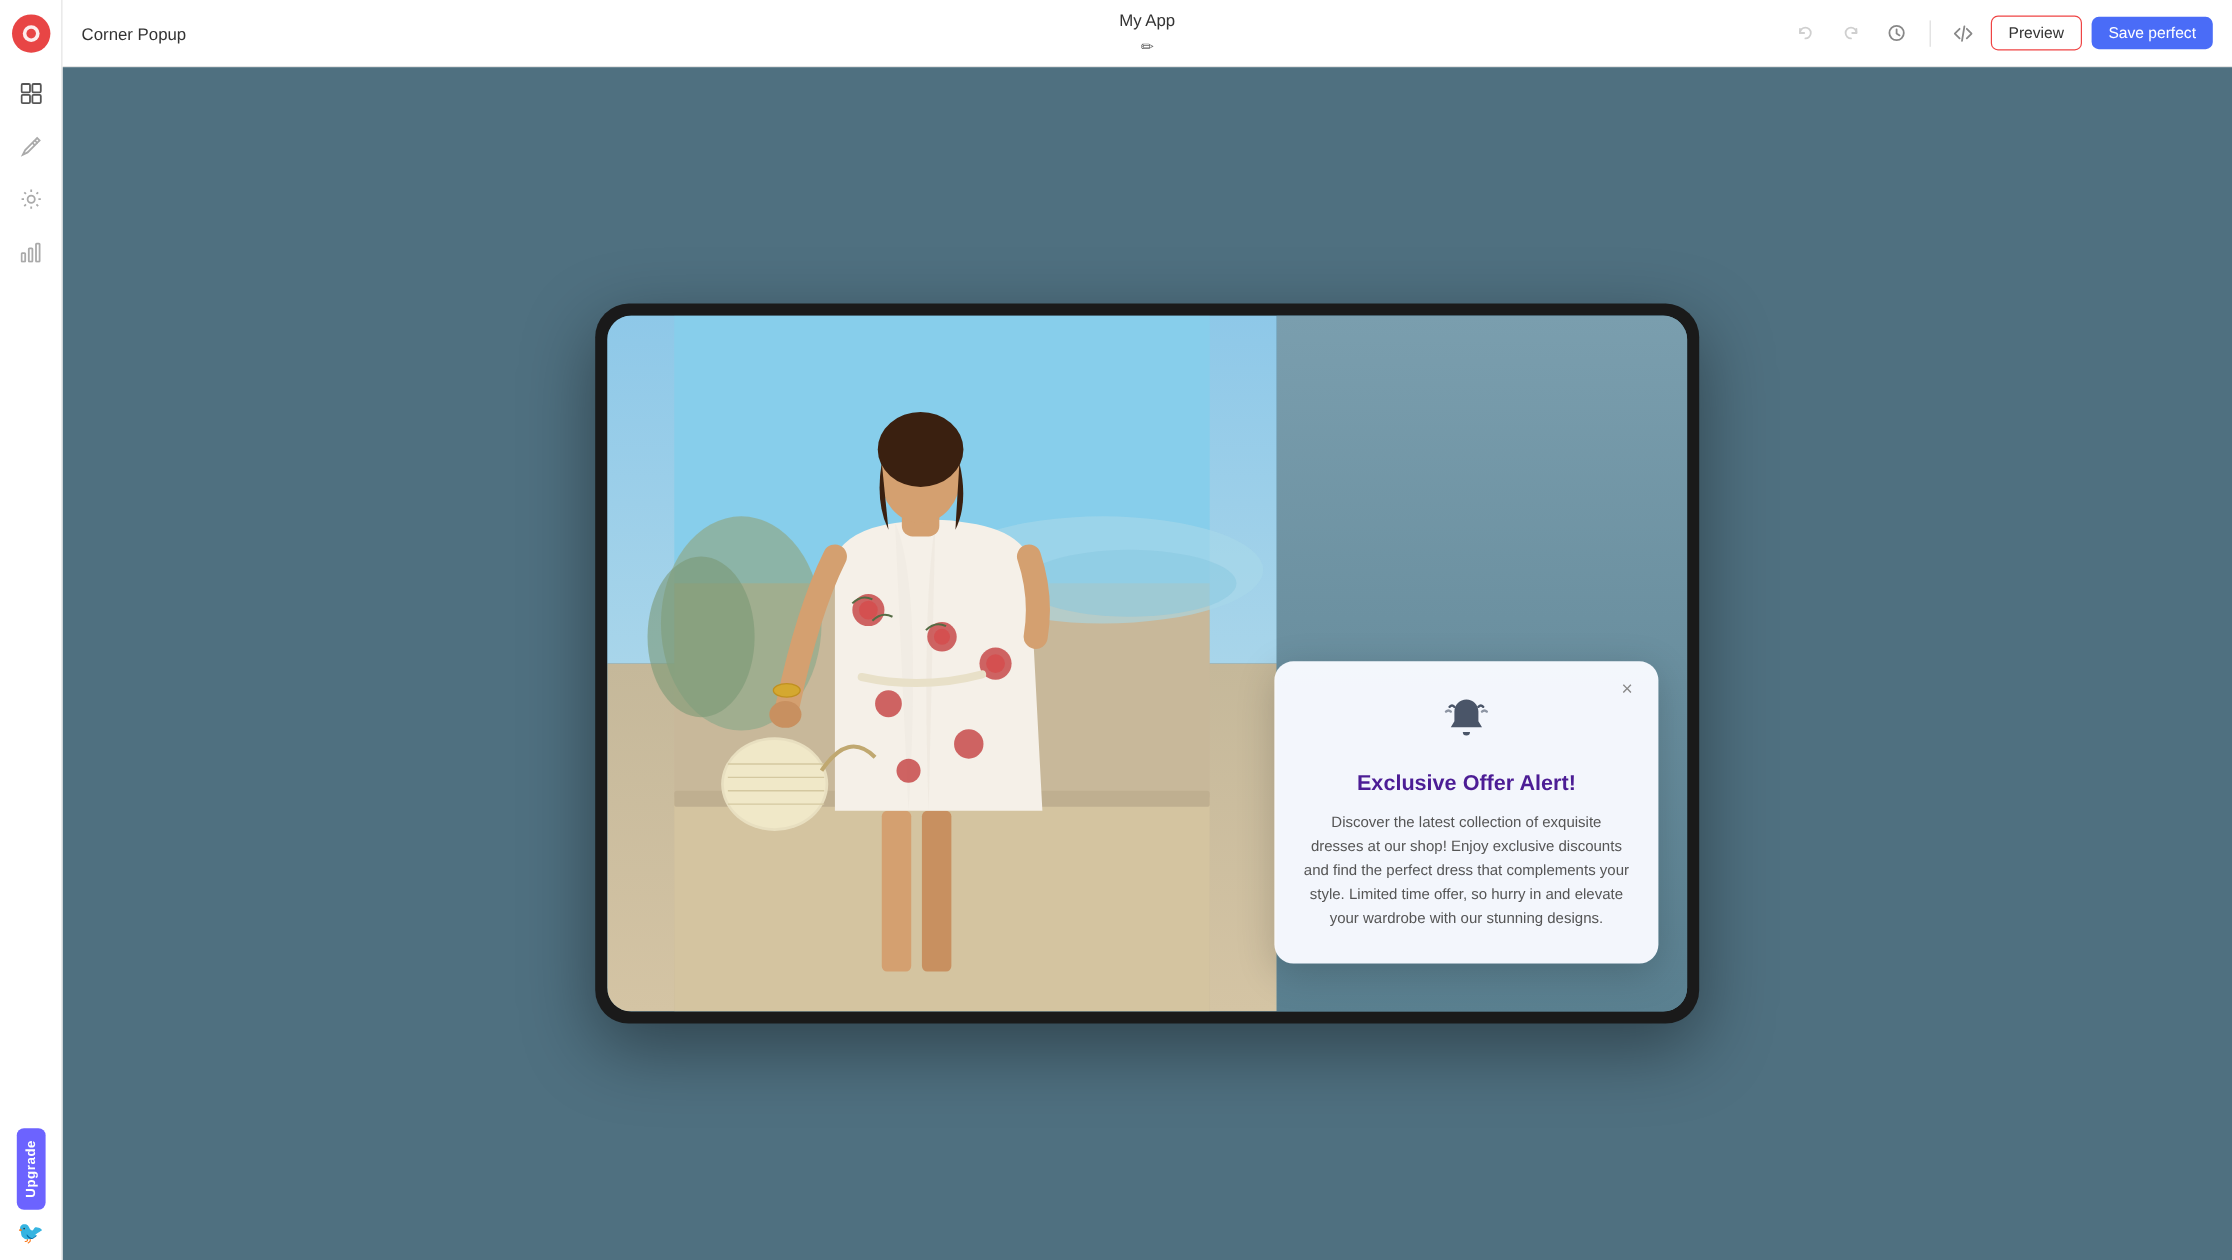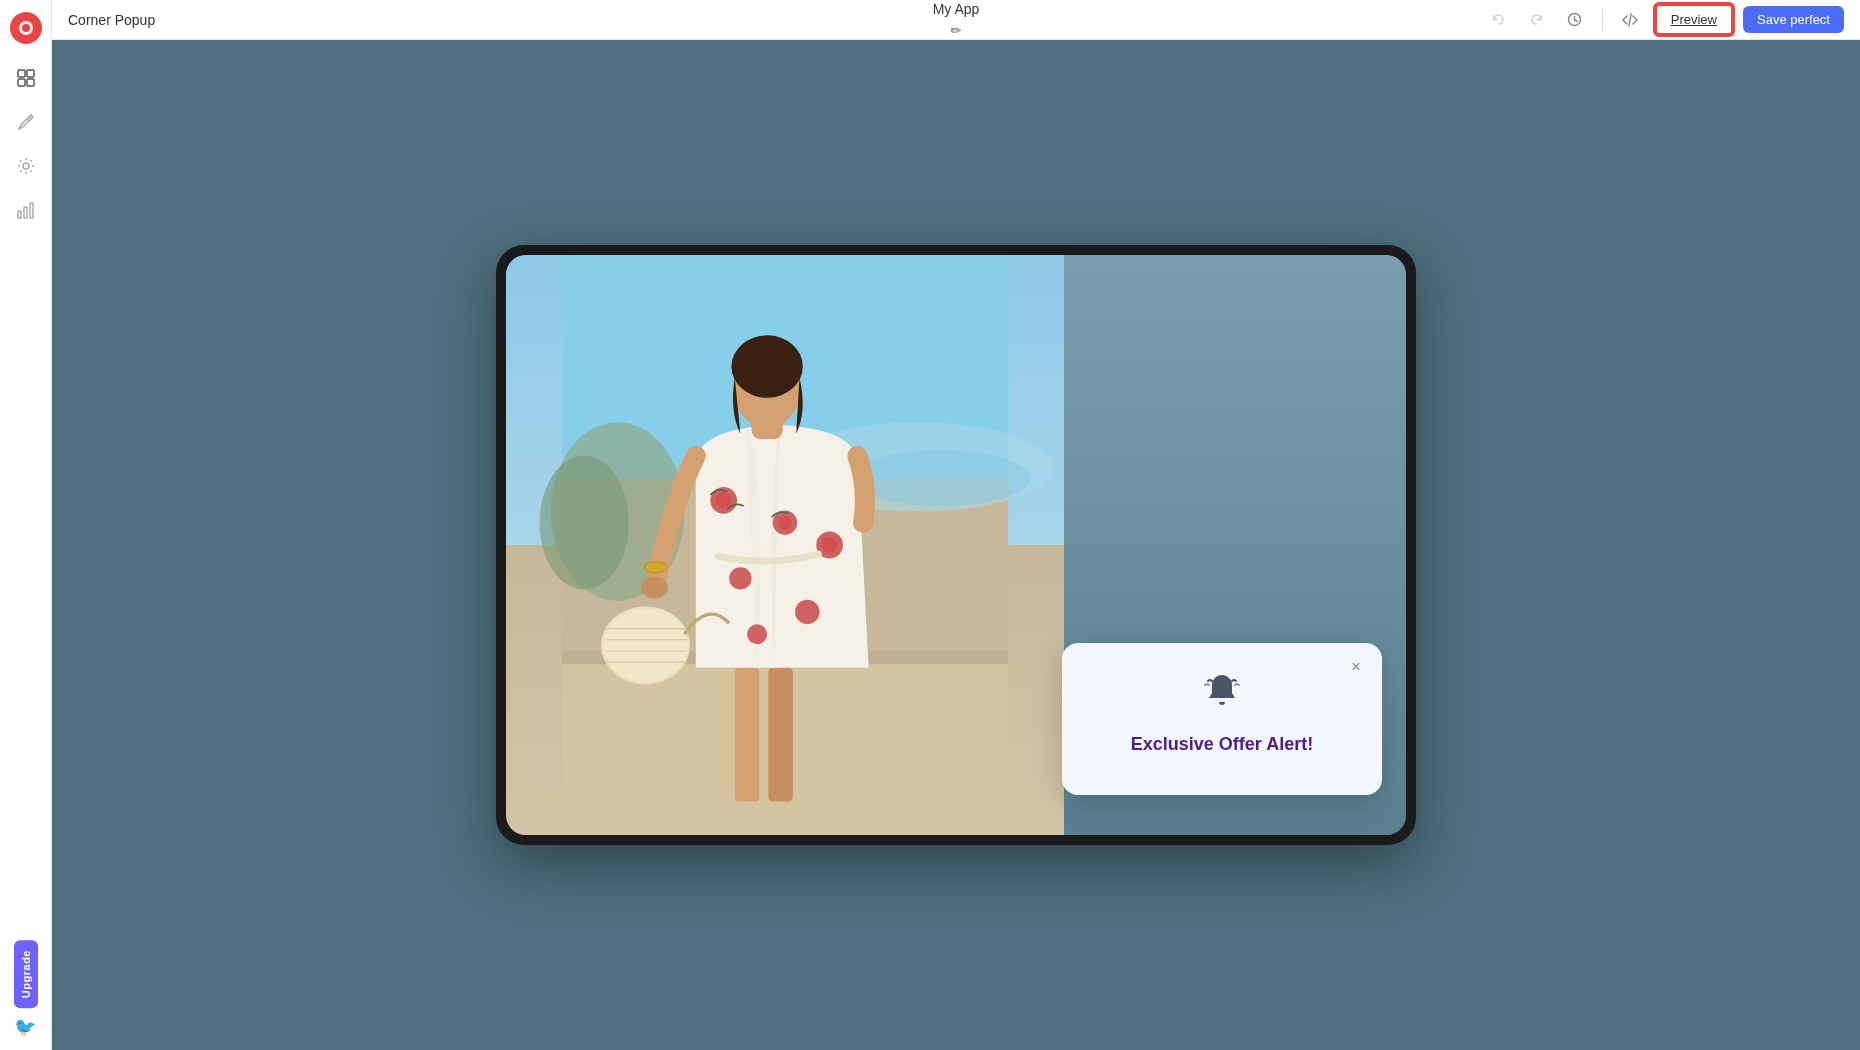--- a/index.html
+++ b/index.html
@@ -68,21 +68,21 @@
 
     
     #main {
       flex: 1;
       display: flex;
       flex-direction: column;
     }
 
     
     #topbar {
-      height: 40px;
+      height: 56px;
       background: #fff;
       border-bottom: 1px solid #e5e5e5;
       display: flex;
       align-items: center;
       padding: 0 16px;
       gap: 0;
     }
     .topbar-title {
       font-size: 14px;
       font-weight: 500;
@@ -126,28 +126,27 @@
     }
     .icon-btn.disabled { opacity: 0.4; cursor: default; }
     .divider-v {
       width: 1px;
       height: 22px;
       background: #ddd;
       margin: 0 4px;
     }
     .btn-preview {
       padding: 6px 14px;
-      border: 4px solid #ef4444;
+      border: 1px solid #ef4444;
       background: #fff;
       border-radius: 6px;
       font-size: 13px;
       font-weight: 500;
       color: #333;
       cursor: pointer;
-      text-decoration: underline;
     }
     .btn-save {
       padding: 6px 14px;
       border: none;
       background: #4a6cf7;
       border-radius: 6px;
       font-size: 13px;
       font-weight: 500;
       color: #fff;
       cursor: pointer;
@@ -450,20 +449,21 @@
                 <path d="M19 31a3 3 0 0 0 6 0" fill="#4a5568"></path>
 
                 <path d="M8 10 Q10 8 12 10" stroke="#4a5568" stroke-width="2" fill="none" stroke-linecap="round"></path>
                 <path d="M32 10 Q34 8 36 10" stroke="#4a5568" stroke-width="2" fill="none" stroke-linecap="round"></path>
                 <path d="M5 14 Q7 12 9 14" stroke="#4a5568" stroke-width="2" fill="none" stroke-linecap="round" opacity="0.6"></path>
                 <path d="M35 14 Q37 12 39 14" stroke="#4a5568" stroke-width="2" fill="none" stroke-linecap="round" opacity="0.6"></path>
               </svg>
             </span>
 
             <div class="popup-title">Exclusive Offer Alert!</div>
+            <div class="popup-desc">Discover the latest collection of exquisite dresses at our shop! Enjoy exclusive discounts and find the perfect dress that complements your style. Limited time offer, so hurry in and elevate your wardrobe with our stunning designs.</div>
           </div>
 
         </div>
       </div>
     </div>
   </div>
 
 </div>
 
 </body></html>

